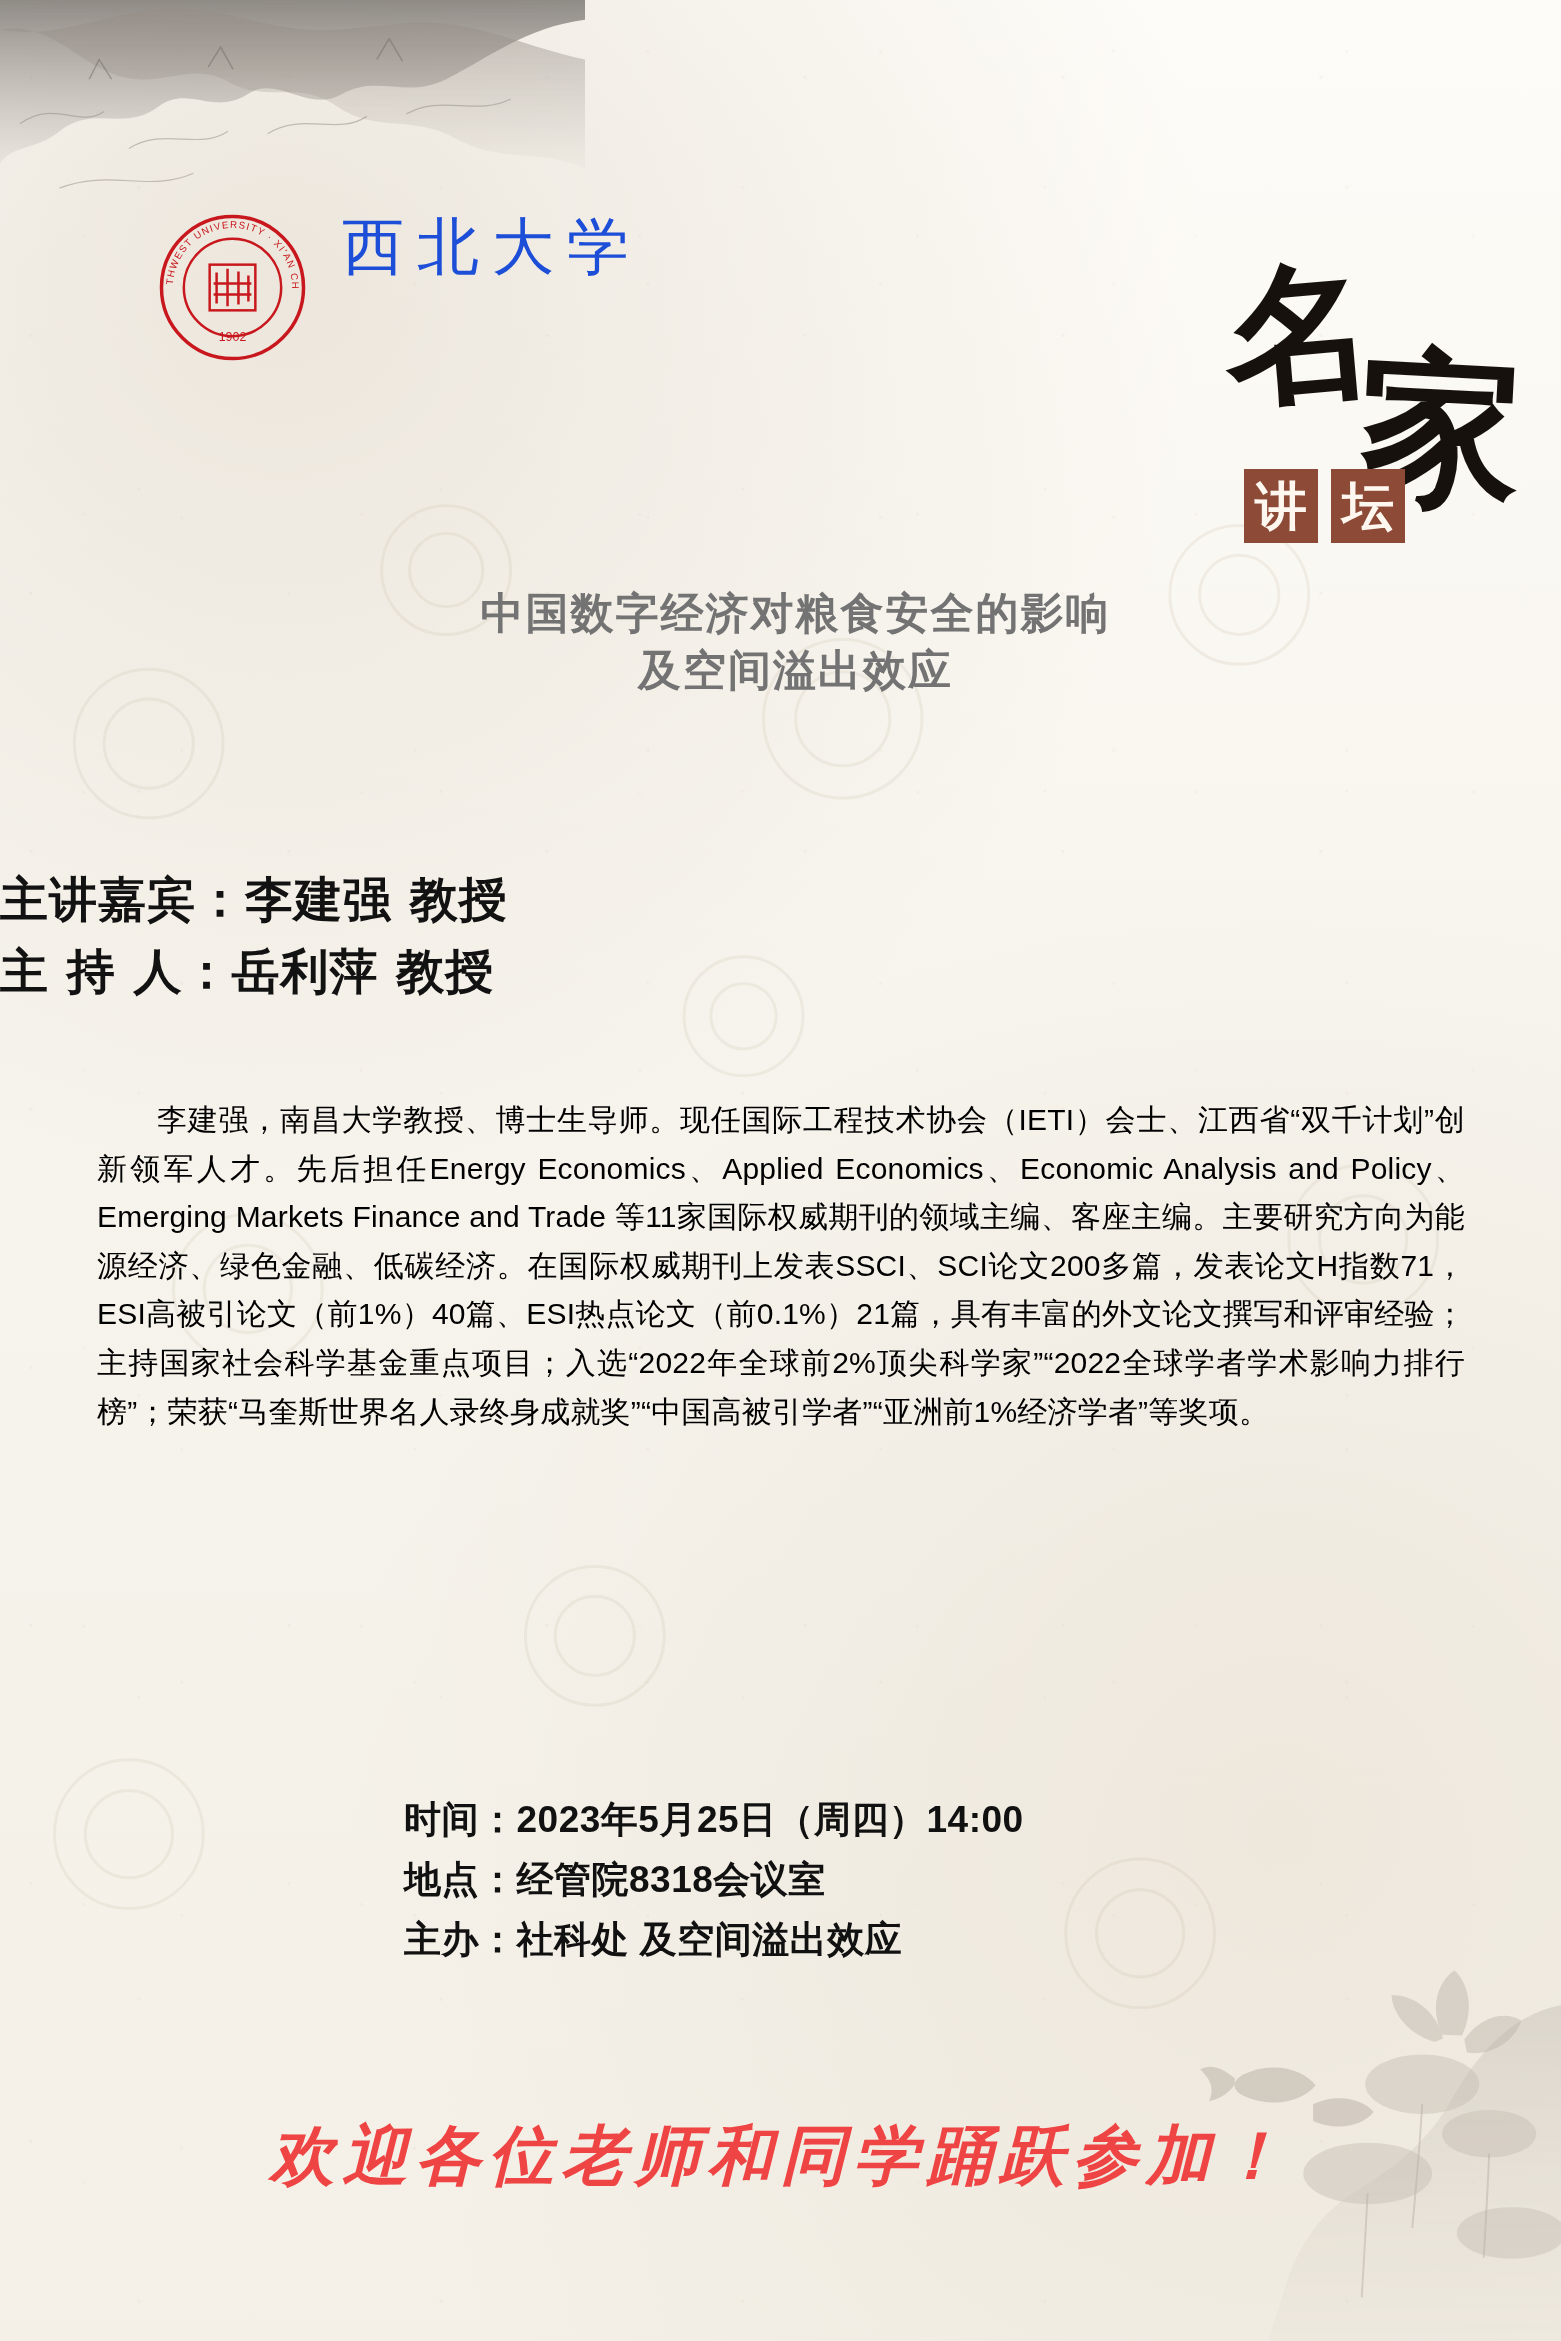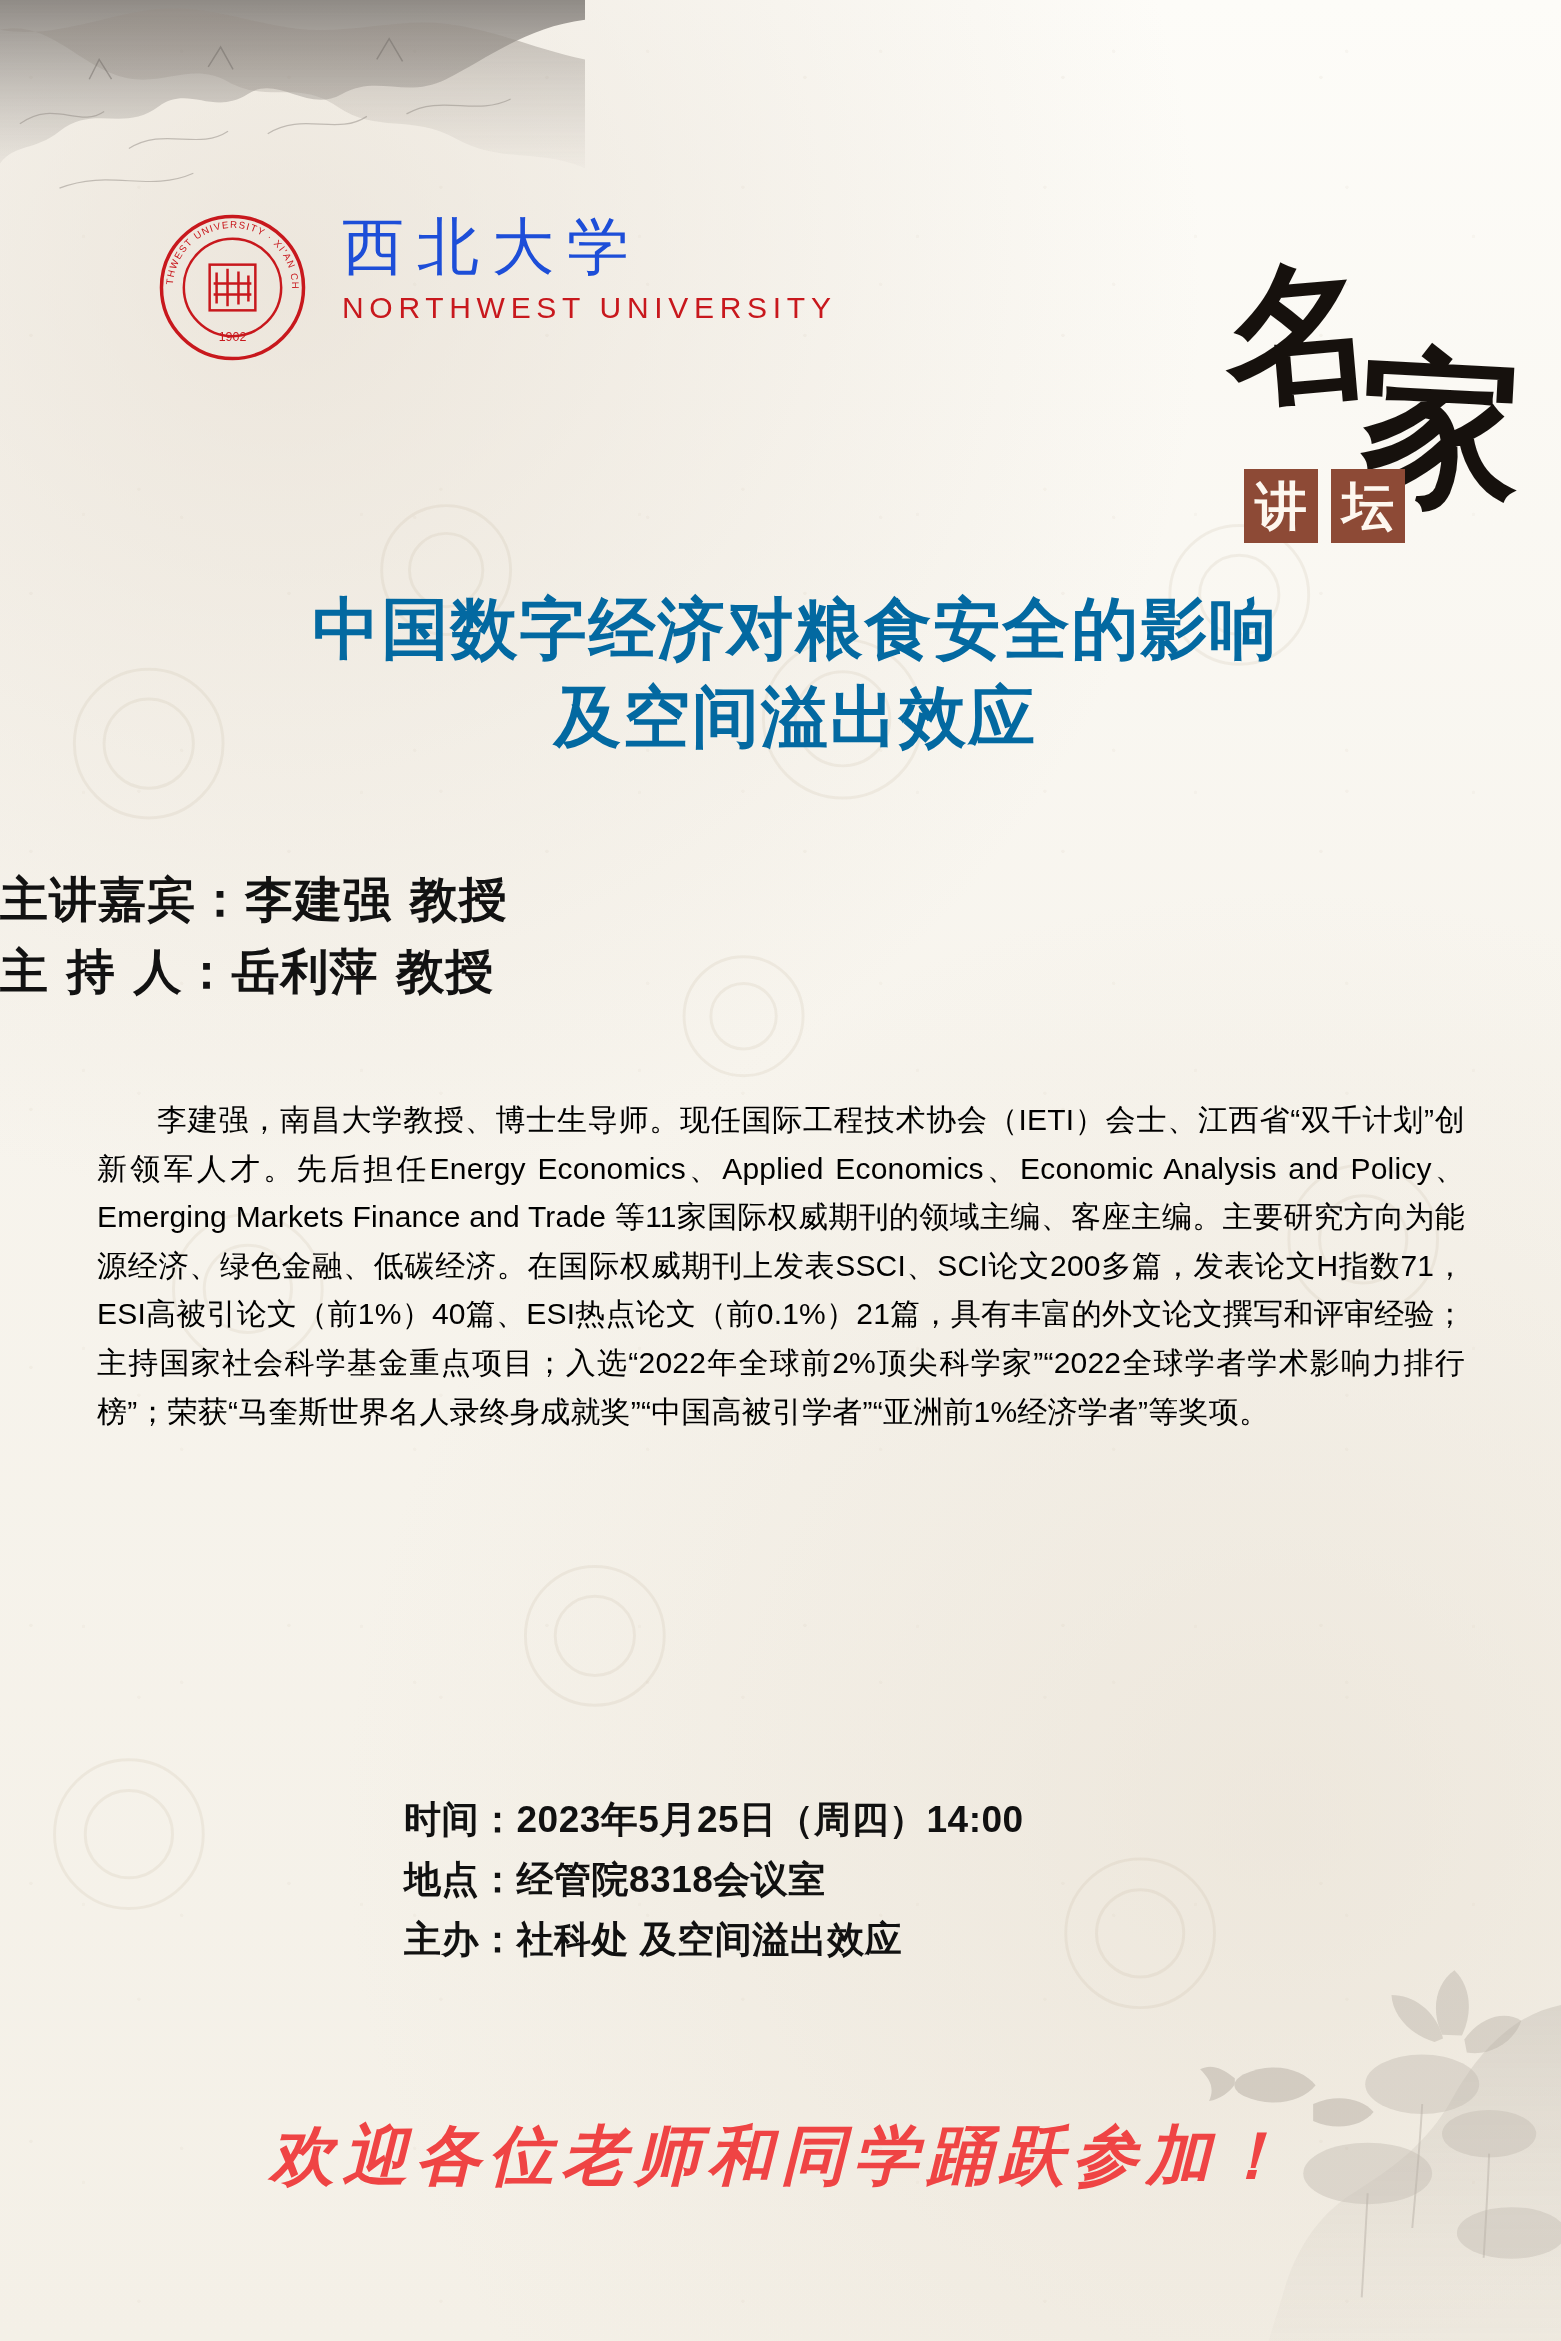--- a/index.html
+++ b/index.html
@@ -156,23 +156,23 @@
   .title-block {
     position: absolute;
     left: 0;
     top: 585px;
     width: 100%;
     text-align: center;
   }
   .title-line {
     font-family: "DejaVu Serif", "Liberation Serif", serif;
     font-weight: 700;
-    font-size: 67px;
+    font-size: 43px;
     letter-spacing: 2px;
-    color: #0369a1;
+    color: #737373;
     line-height: 1.32;
     white-space: nowrap;
     padding-left: 30px;
   }
 
   
   .people-block {
     position: absolute;
     left: 0;
     top: 863px;
@@ -337,21 +337,20 @@
       </g>
       <path id="sealArcTop" d="M 150,150 m -120,0 a 120,120 0 1,1 240,0" fill="none"></path>
       <text font-family="'Liberation Sans', sans-serif" font-size="19.5" letter-spacing="2.6" fill="#c8181d">
         <textPath href="#sealArcTop" startOffset="50%" text-anchor="middle">NORTHWEST UNIVERSITY · XI'AN CHINA</textPath>
       </text>
       <text x="150" y="258" font-family="'Liberation Sans', sans-serif" font-size="25" fill="#c8181d" text-anchor="middle">1902</text>
     </svg>
 
     <div class="wordmark">
       <div class="wordmark-cn">西北大学</div>
-      <div class="wordmark-en">NORTHWEST UNIVERSITY</div>
     </div>
 
     <div class="calli">
       <div class="calli-ming">名</div>
       <div class="calli-jia">家</div>
       <div class="calli-stamp s1">讲</div>
       <div class="calli-stamp s2">坛</div>
     </div>
   </div>
 

